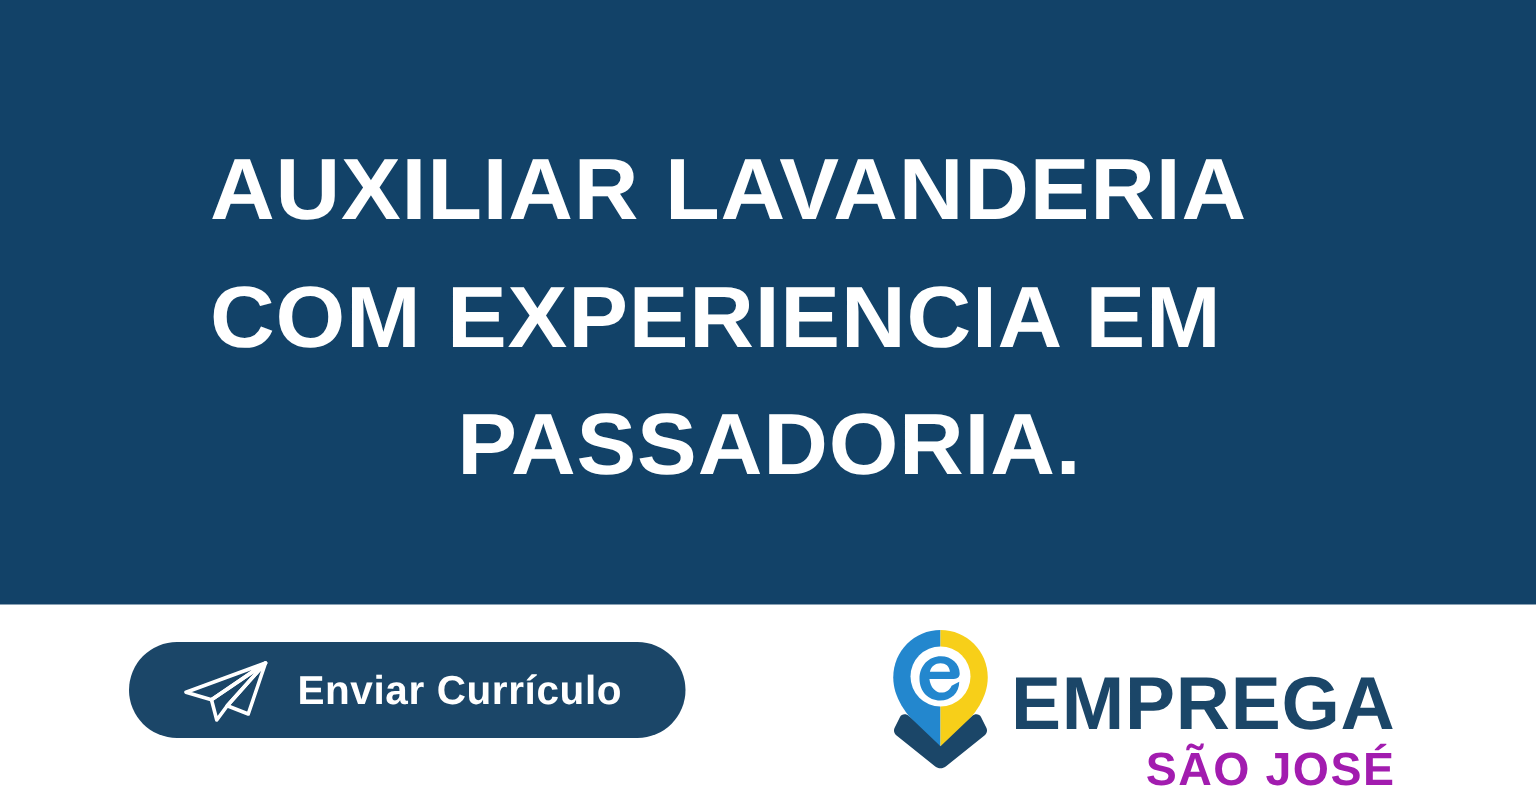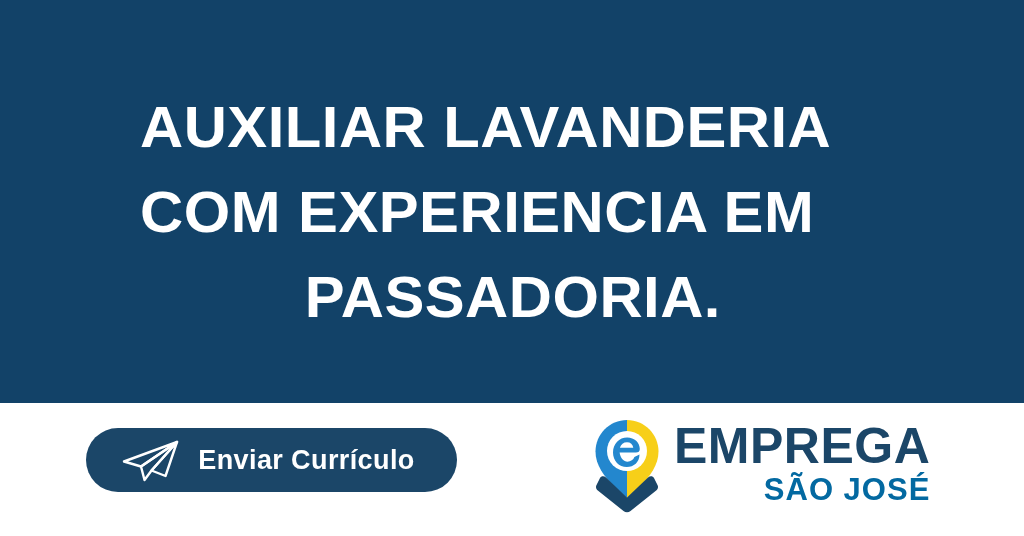--- a/index.html
+++ b/index.html
@@ -122,28 +122,29 @@
     align-items: flex-end;
   }
   #brand-name {
     font-family: "Liberation Sans", sans-serif;
     font-weight: bold;
     font-size: 50px;
     line-height: 52px;
     letter-spacing: 0.5px;
     color: #1b4668;
     white-space: nowrap;
+    margin-top: 23px;
   }
   #brand-city {
     font-family: "Liberation Sans", sans-serif;
     font-weight: bold;
     font-size: 31px;
     line-height: 34px;
     letter-spacing: 1px;
-    color: #0369a1;
+    color: #a21caf;
     white-space: nowrap;
     margin-top: 1px;
   }
 </style>
 </head>
 <body>
 
 <div id="banner">
 
   <div id="hero">

